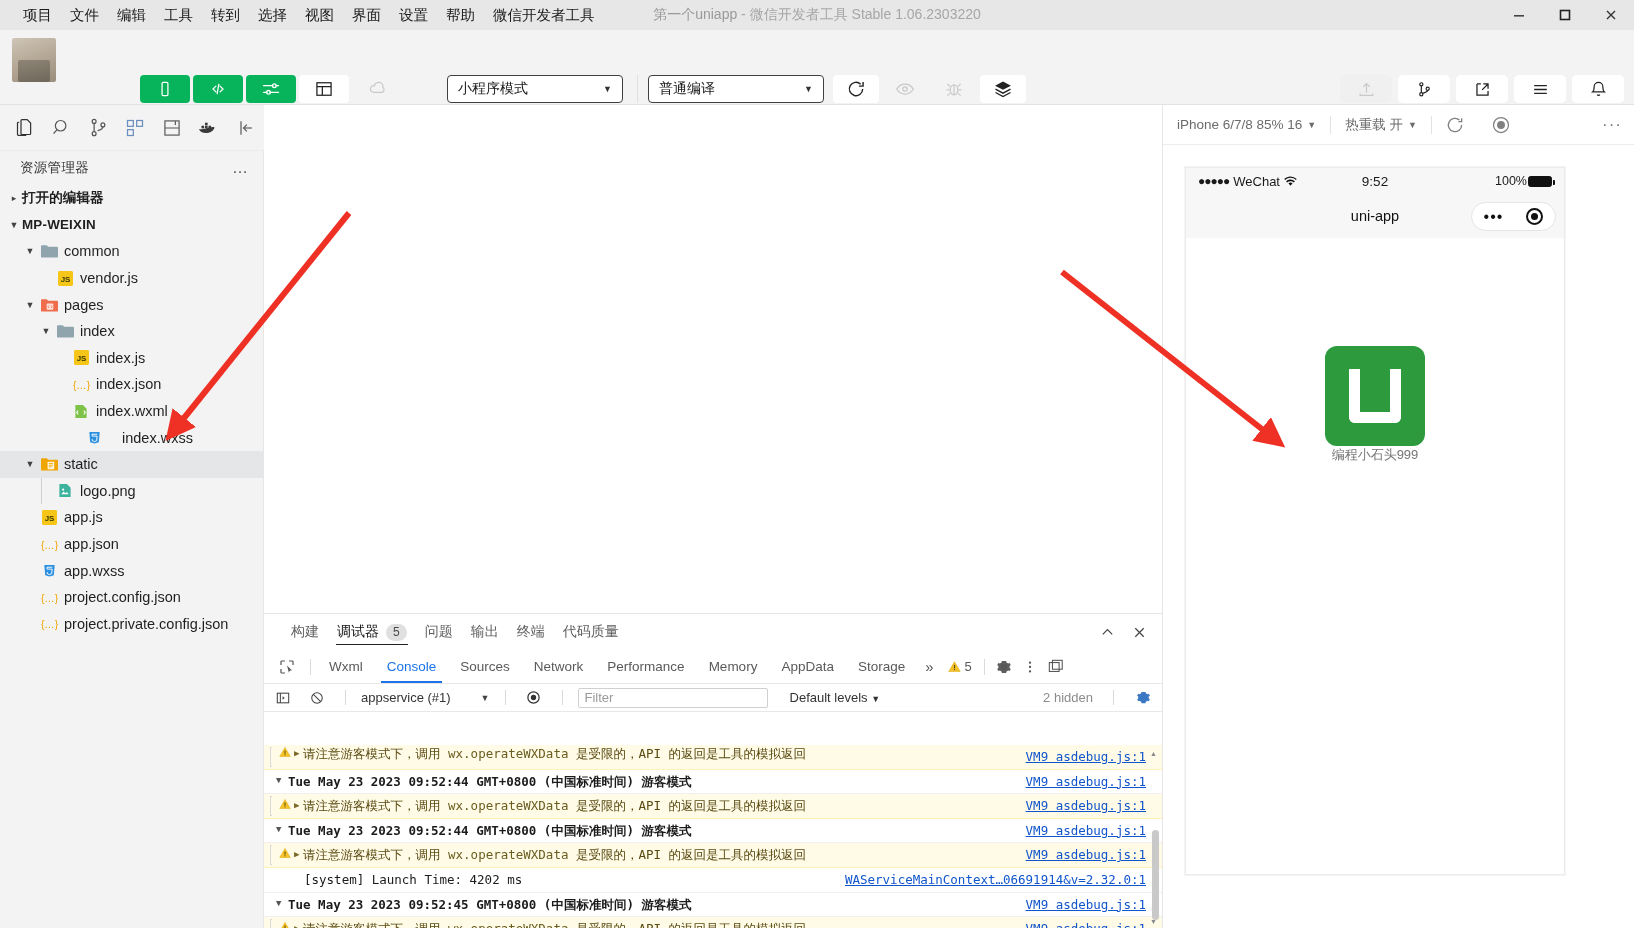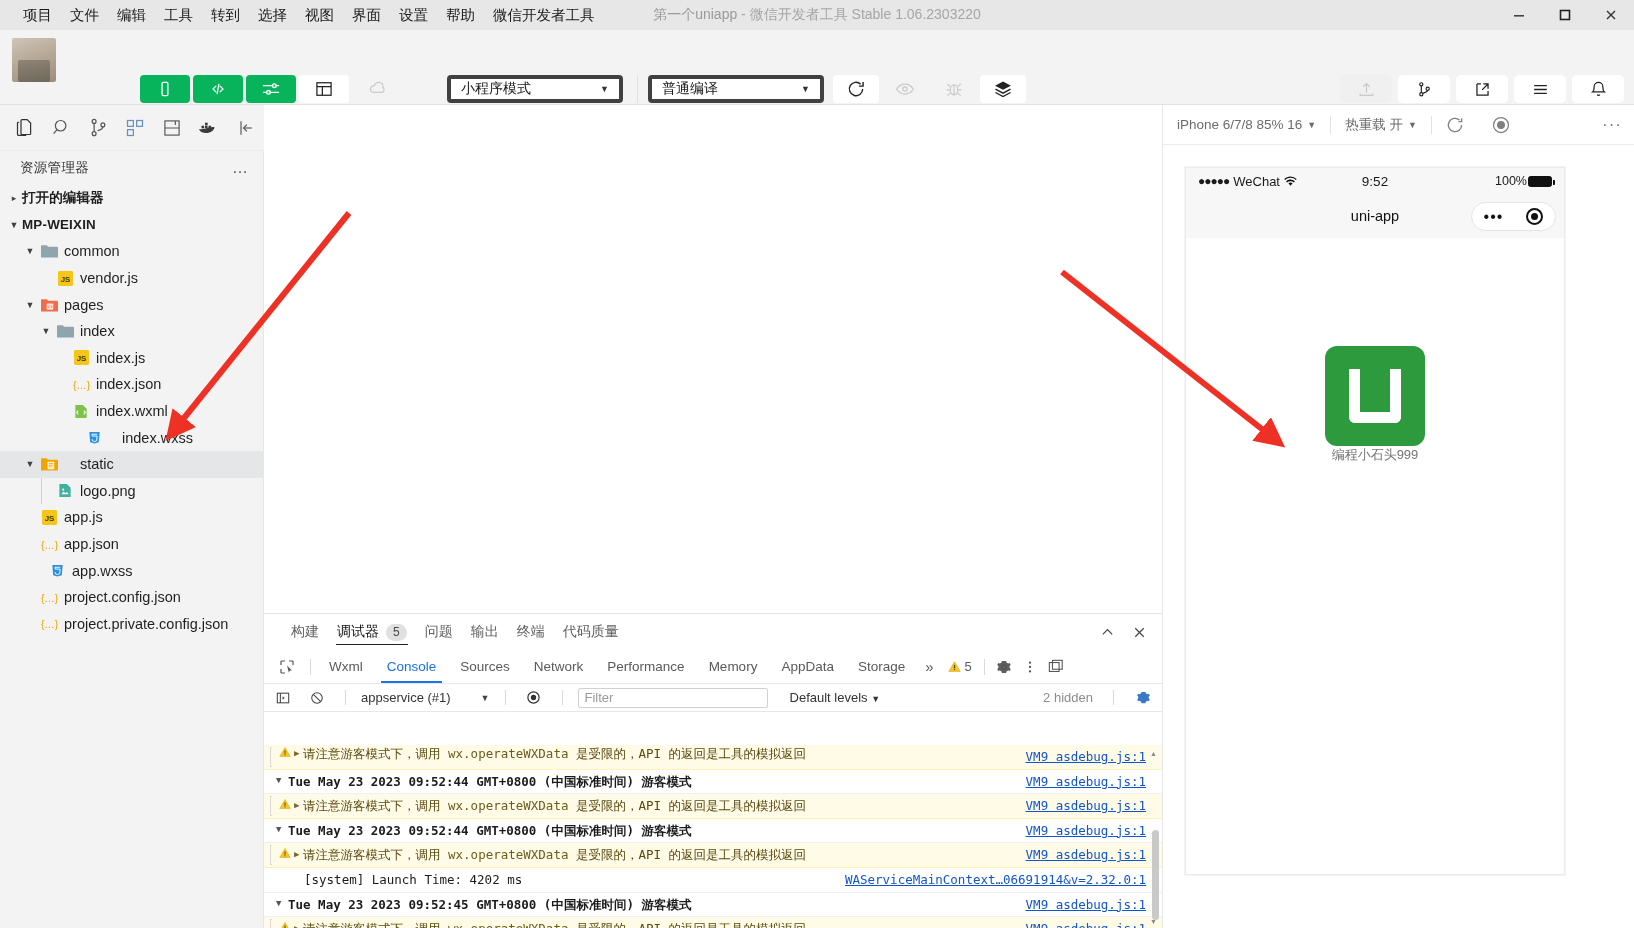--- a/index.html
+++ b/index.html
@@ -59,21 +59,21 @@
     width: 50px; height: 28px; border-radius: 4px; display: flex;
     align-items: center; justify-content: center; background: transparent;
   }
   .tb-icon.green { background: #07b45c; }
   .tb-icon.white { background: #ffffff; }
   .tb-icon.plain { background: #f3f3f3; }
   .tb-label { font-size: 13.5px; color: #1a1a1a; margin-top: 4px; white-space: nowrap; }
   .tb-label.dim { color: #bdbdbd; }
 
   .tb-select {
-    height: 28px; background: #fff; border: 4px solid #404040; border-radius: 4px;
+    height: 28px; background: #fff; border: 1px solid #404040; border-radius: 4px;
     display: flex; align-items: center; padding: 0 10px; font-size: 14px;
     color: #1a1a1a; justify-content: space-between; cursor: default;
   }
   .tb-select .caret { font-size: 9px; color: #333; margin-left: 12px; }
 
   .tb-iconbtn {
     width: 46px; display: flex; flex-direction: column; align-items: center; cursor: default;
   }
   .tb-iconbtn .box {
     width: 46px; height: 28px; border-radius: 4px; background: #fff;
@@ -623,21 +623,21 @@
         </div>
         <div class="row selected" style="padding-left: 22px;">
           <span class="twisty">▼</span>
           <span class="ficon">
             <svg width="17" height="14" viewBox="0 0 18 14">
               <path d="M0 2a1 1 0 0 1 1-1h5l1.6 1.6H17a1 1 0 0 1 1 1V13a1 1 0 0 1-1 1H1a1 1 0 0 1-1-1z" fill="#f0a500"></path>
               <rect x="7" y="4.5" width="7" height="8" rx=".6" fill="#fff5dd"></rect>
               <path d="M8.3 6.5h4.4M8.3 8.3h4.4M8.3 10h3" stroke="#f0a500" stroke-width=".9"></path>
             </svg>
           </span>
-          <span class="rowlabel" style="margin-left: 20px;">static</span>
+          <span class="rowlabel" style="margin-left: 4px;">static</span>
         </div>
         <div class="row" style="padding-left: 38px;">
           <div class="guide" style="left: 41px;"></div>
           <span class="twisty empty">▸</span>
           <span class="ficon">
             <svg width="14" height="15" viewBox="0 0 14 16">
               <path d="M1 1h8l4 4v10H1z" fill="#3db39e"></path>
               <circle cx="5" cy="7" r="1.2" fill="#fff"></circle>
               <path d="M3 12l2.5-3 2 2 1.5-1.5L11 12z" fill="#fff"></path>
             </svg>
@@ -656,21 +656,21 @@
         </div>
         <div class="row" style="padding-left: 22px;">
           <span class="twisty empty">▸</span>
           <span class="ficon">
             <svg width="17" height="15" viewBox="0 0 18 16">
               <text x="9" y="12.5" font-size="11" font-family="Liberation Sans" fill="#f0a500" text-anchor="middle">{…}</text>
             </svg>
           </span>
           <span class="rowlabel" style="margin-left: 4px;">app.json</span>
         </div>
-        <div class="row" style="padding-left: 30px;">
+        <div class="row" style="padding-left: 22px;">
           <span class="twisty empty">▸</span>
           <span class="ficon">
             <svg width="15" height="15" viewBox="0 0 16 16">
               <path d="M13.5 2 12.6 13 8 14.5 3.4 13 2.5 2z" fill="#2b8fe0"></path>
               <path d="M11 4.5H5.3l.2 2h5.3l-.5 5L8 12.3l-2.3-.8-.15-1.8" stroke="#fff" stroke-width="1" fill="none"></path>
             </svg>
           </span>
           <span class="rowlabel" style="margin-left: 4px;">app.wxss</span>
         </div>
         <div class="row" style="padding-left: 22px;">

